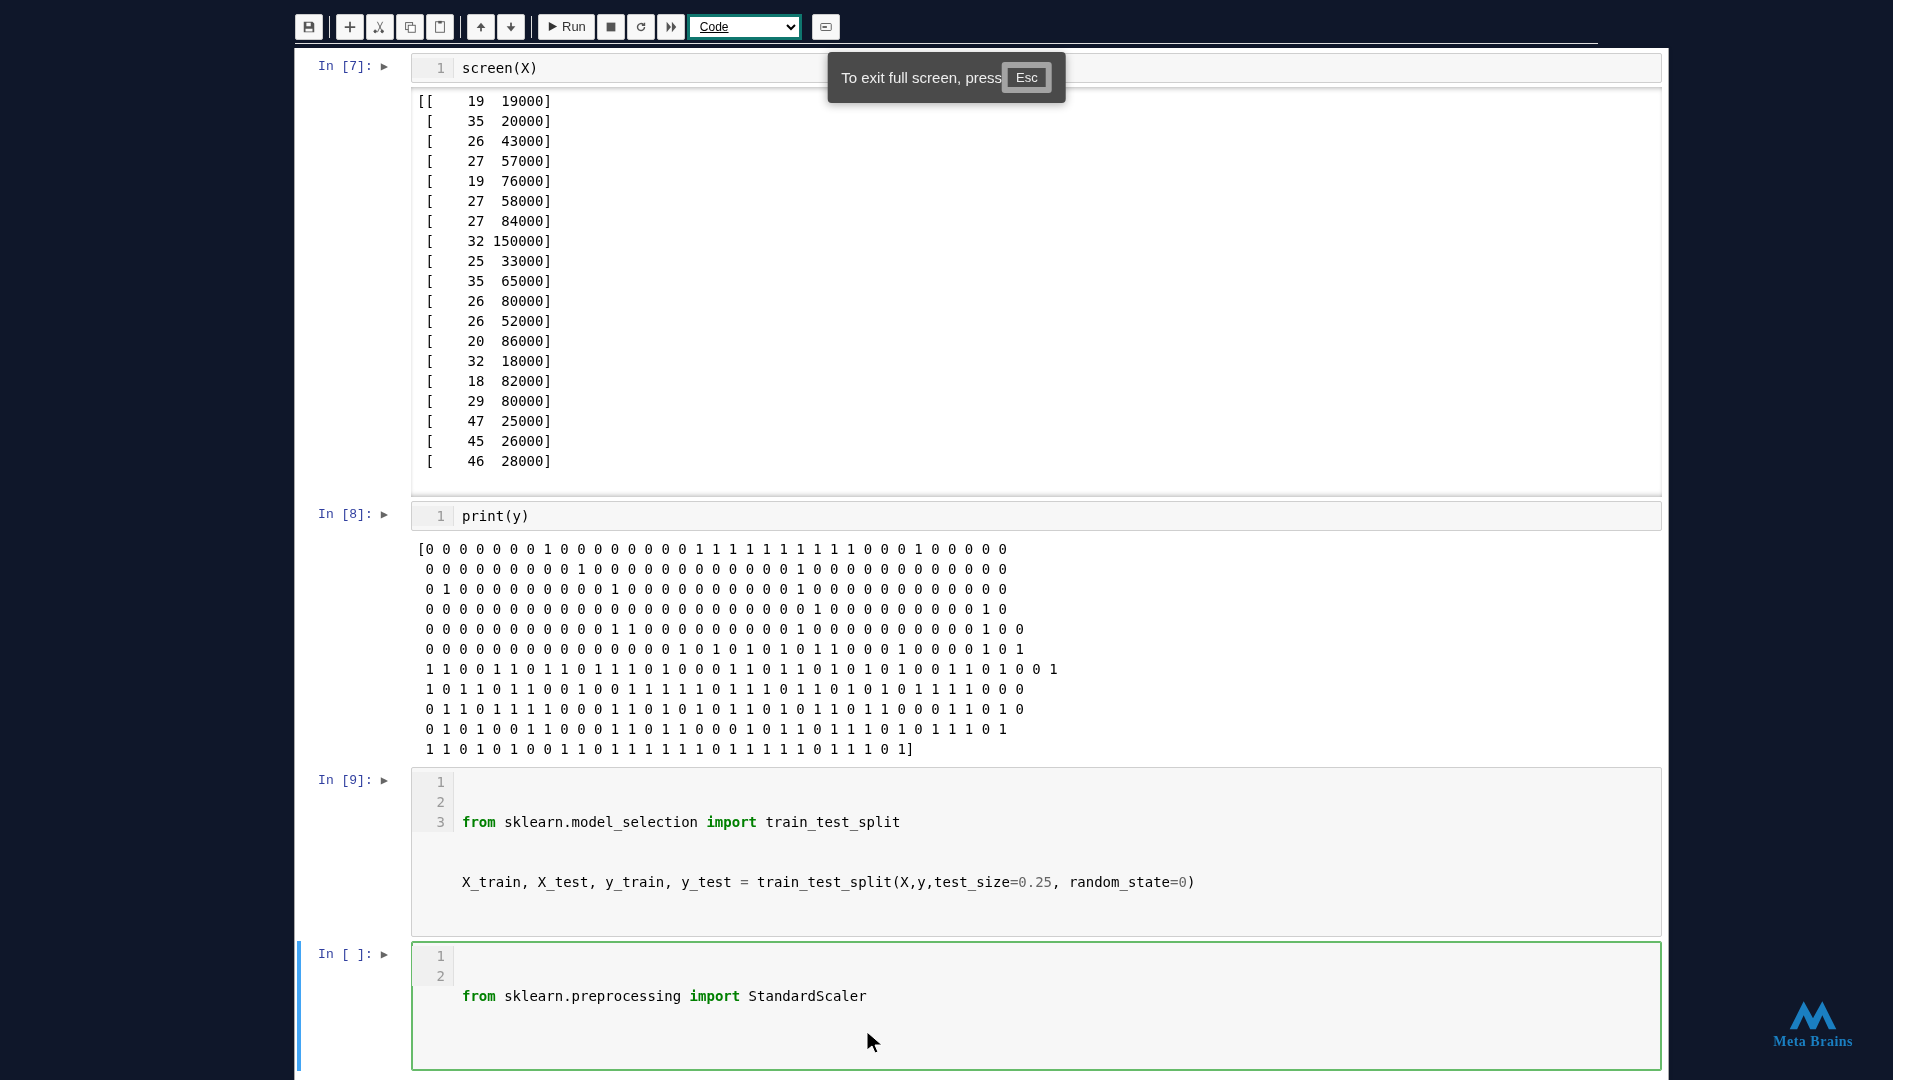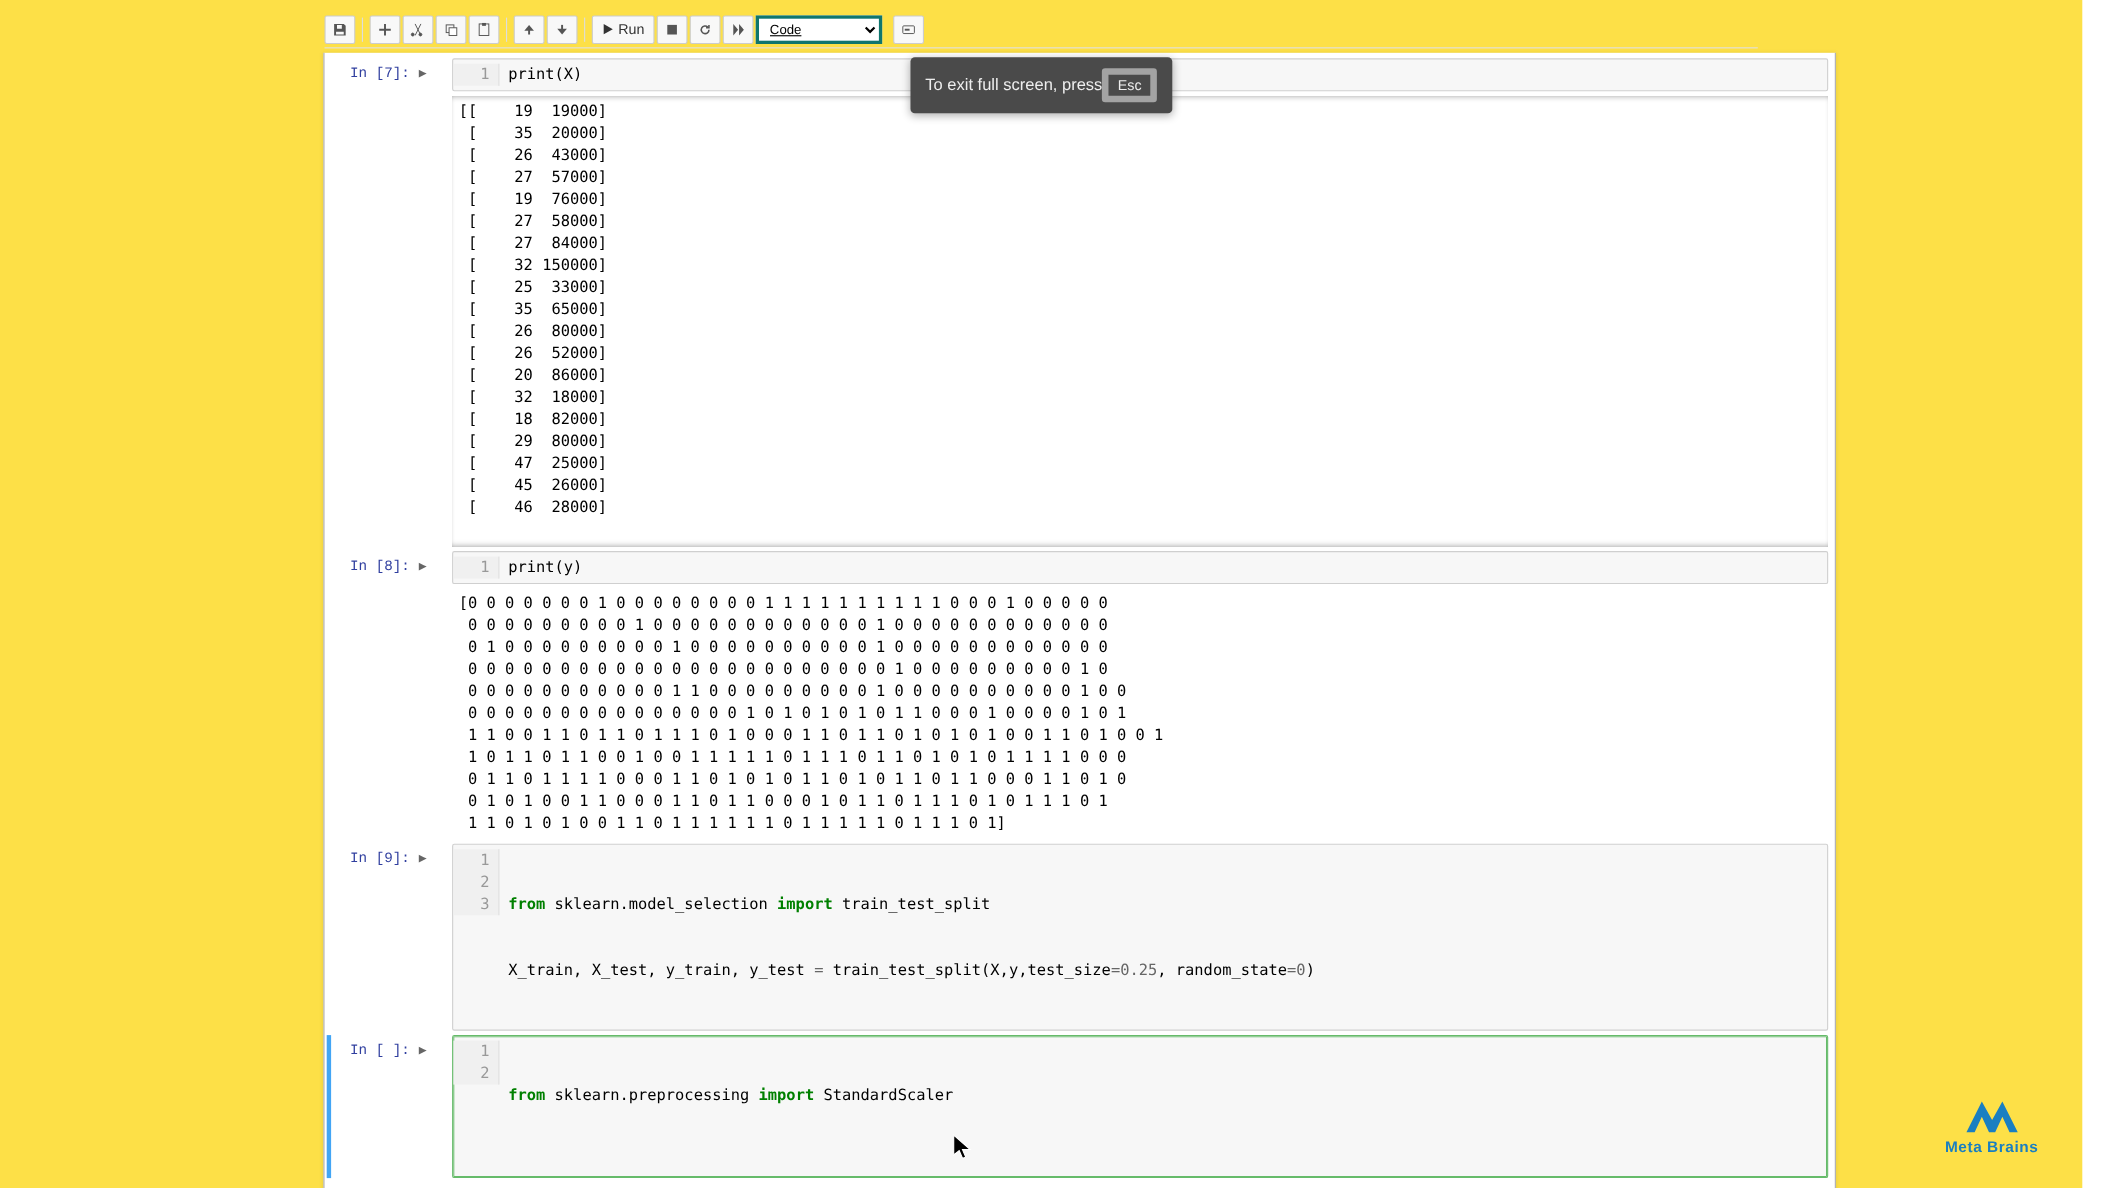--- a/index.html
+++ b/index.html
@@ -1,17 +1,17 @@
 <!DOCTYPE html>
 <html><head>
 <meta charset="utf-8">
 <style>
 * { box-sizing: border-box; margin: 0; padding: 0; }
 body { font-family: "Helvetica Neue", Helvetica, Arial, sans-serif; font-size: 13px; background: #fff; overflow: hidden; }
-.page { width: 1893px; height: 1080px; position: relative; background: #fde047; }
+.page { width: 1893px; height: 1080px; position: relative; background: #0f172a; }
 
 .toolbar {
   position: absolute; top: 14px; left: 295px; right: 295px;
   height: 30px; display: flex; align-items: center; gap: 2px;
   border-bottom: 1px solid #e0e0e0; padding-bottom: 4px;
 }
 .tb-btn {
   width: 28px; height: 26px; border: 1px solid #ccc; background: #f8f8f8;
   border-radius: 2px; display:flex; align-items:center; justify-content:center;
   color:#555; font-size: 13px; cursor:pointer;
@@ -71,21 +71,21 @@
 .tooltip {
   position:absolute; top:52px; left:50%; transform:translateX(-50%);
   background:#4a4a4a; color:#eee; padding:10px 14px; border-radius:4px;
   font-size:15px; display:flex; align-items:center; 
   box-shadow:0 2px 8px rgba(0,0,0,0.3);
 }
 .tooltip .key { border:6px solid #a3a3a3; border-radius:3px; padding:2px 8px; font-size:13px; }
 
 .logo { position:absolute; bottom:30px; right:40px; display:flex; flex-direction:column; align-items:center; color:#1a7fc1; }
 .logo svg { width:56px; height:42px; }
-.logo span { font-size:14px; font-weight:600; letter-spacing:0.5px; color:#1a7fc1; }
+.logo span { font-size:14px; font-weight:600; letter-spacing:0.5px; color:#1a7fc1;font-family:Liberation Serif, serif; }
 
 .cursor { position:absolute; left:865px; top:1030px; }
 .cursor svg { width:20px; height:26px; }
 
 
 .output-scroll::-webkit-scrollbar { width:14px; }
 .output-scroll::-webkit-scrollbar-thumb { background:#c0c0c0; border-radius:2px; }
 .output-scroll::-webkit-scrollbar-track { background:#f0f0f0; }
 </style>
 </head>
@@ -172,21 +172,21 @@
   <div class="notebook">
 
     <div class="cell">
       <div class="prompt">
         <span>In [7]:</span><span class="play">▶</span>
       </div>
       <div class="input-area">
         <div class="gutter">
             <div>1</div>
           </div>
-        <div class="code"><div>print(X)</div></div>
+        <div class="code"><div>screen(X)</div></div>
       </div>
     </div>
 
     <div class="cell output">
       <div class="prompt">.</div>
       <div class="output-area output-scroll" id="out1">[[    19  19000]
  [    35  20000]
  [    26  43000]
  [    27  57000]
  [    19  76000]

